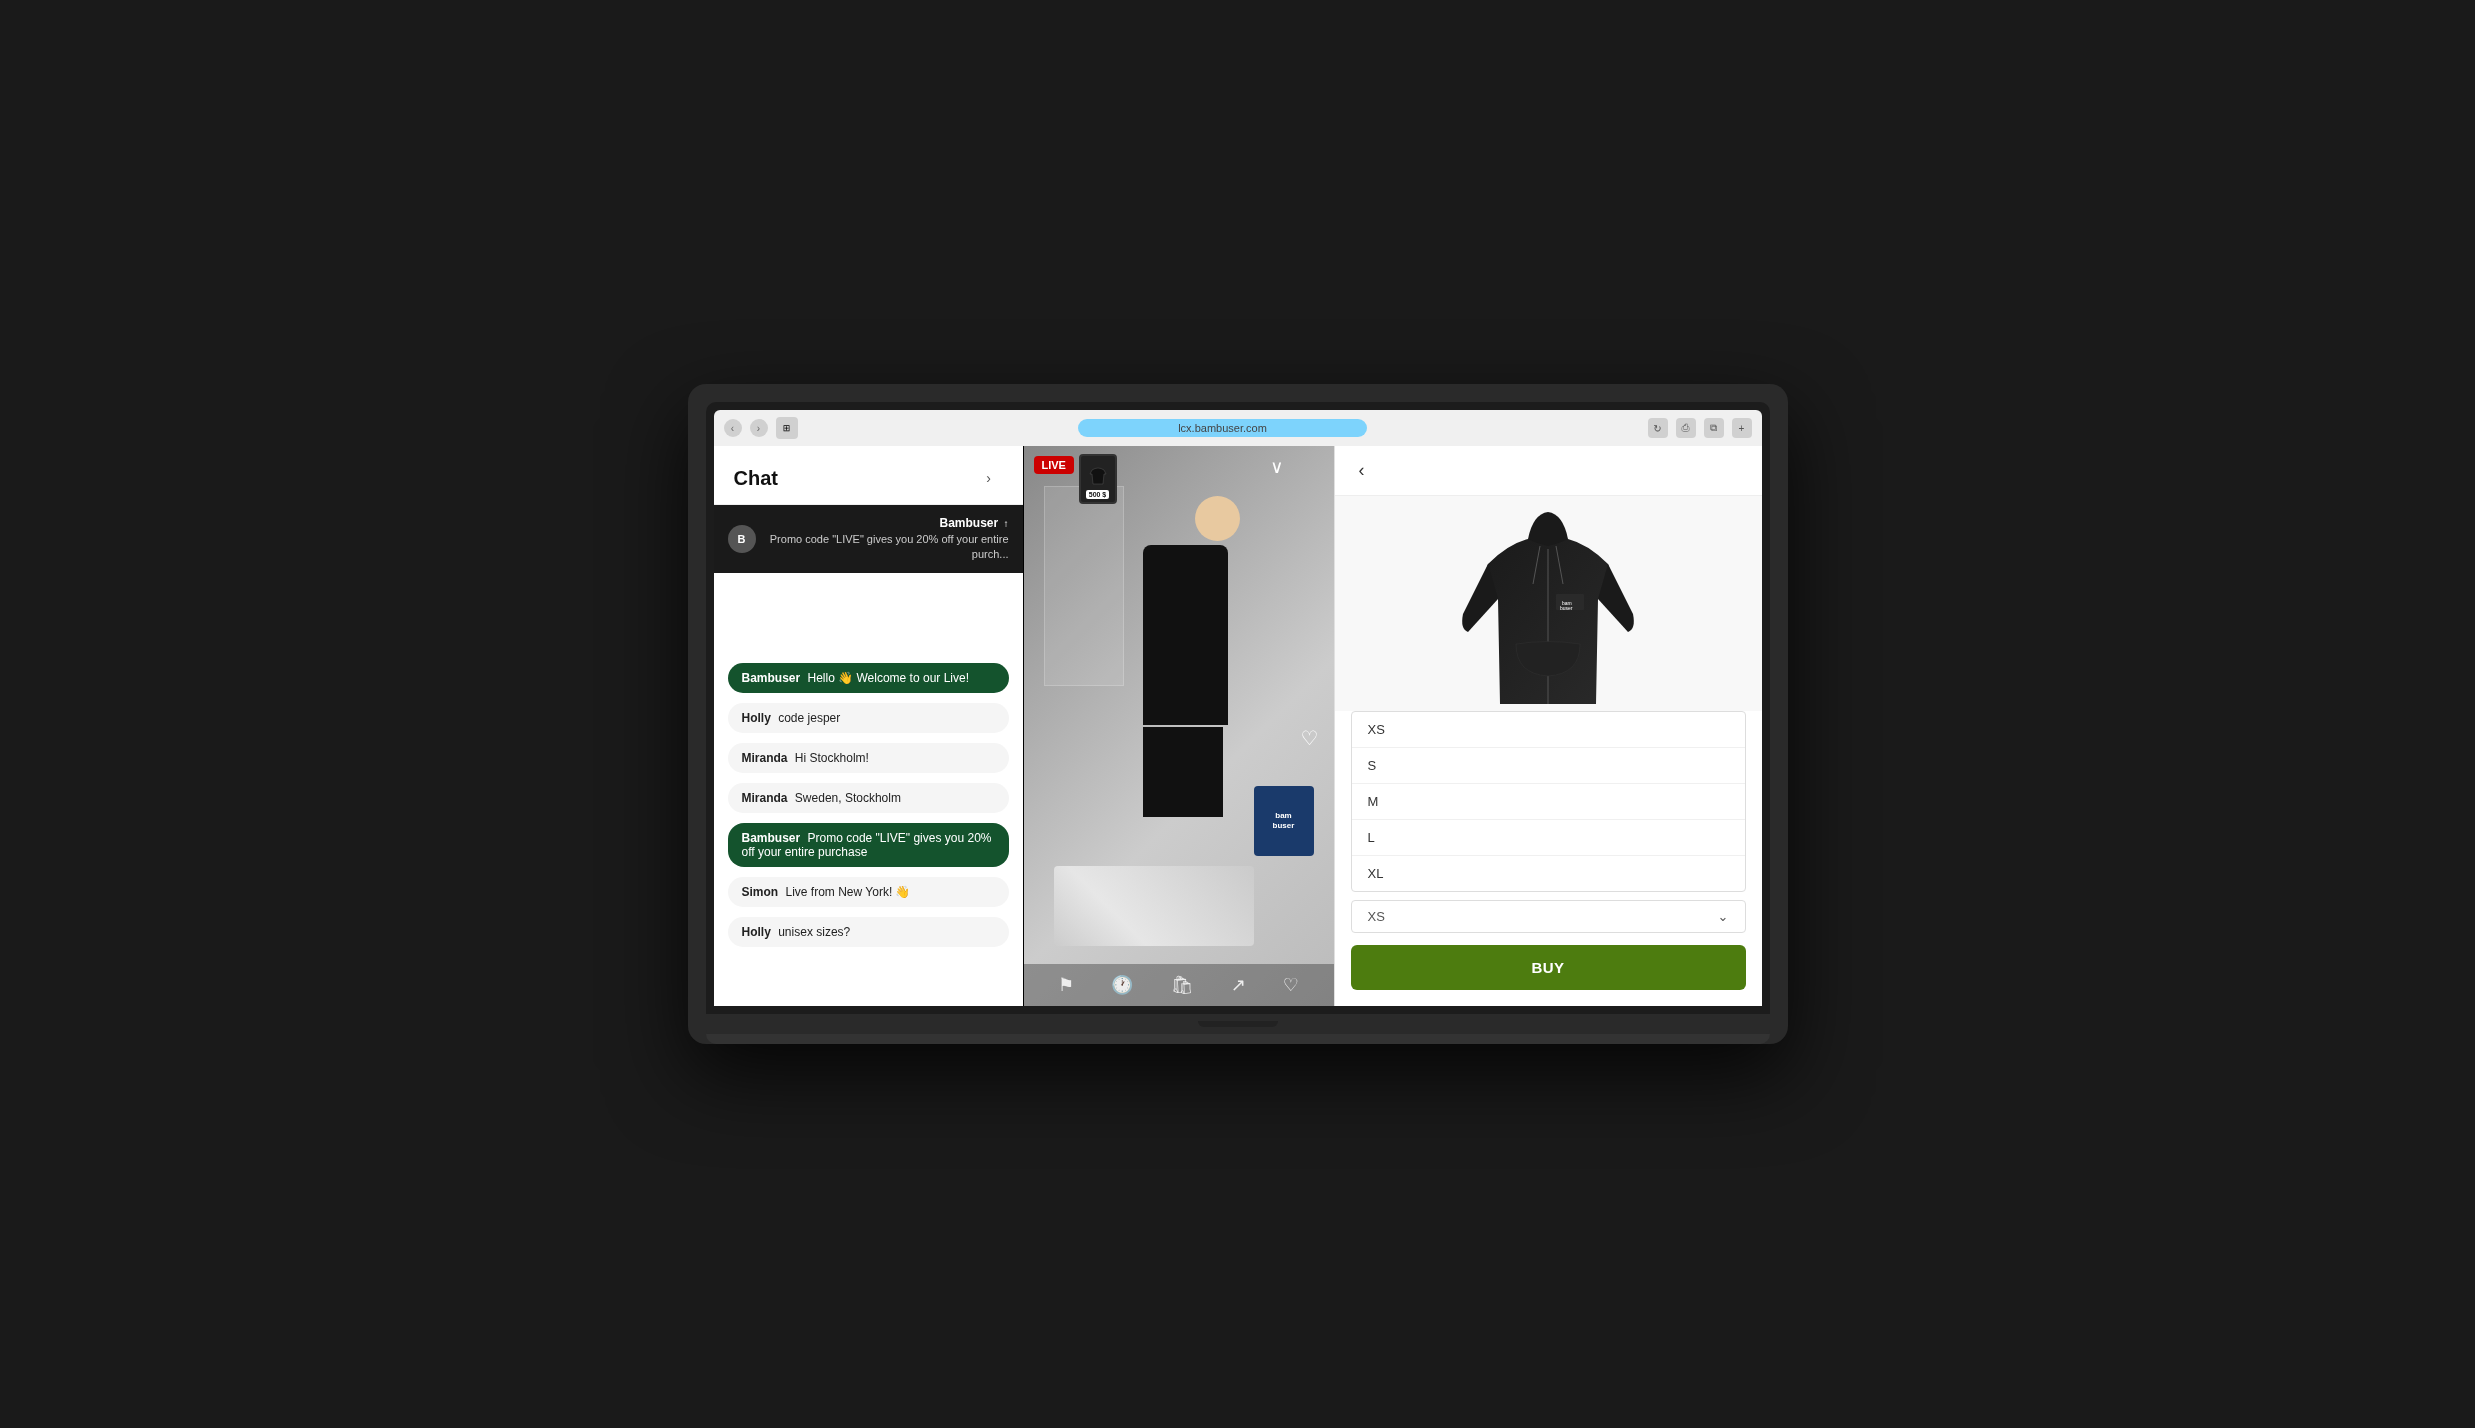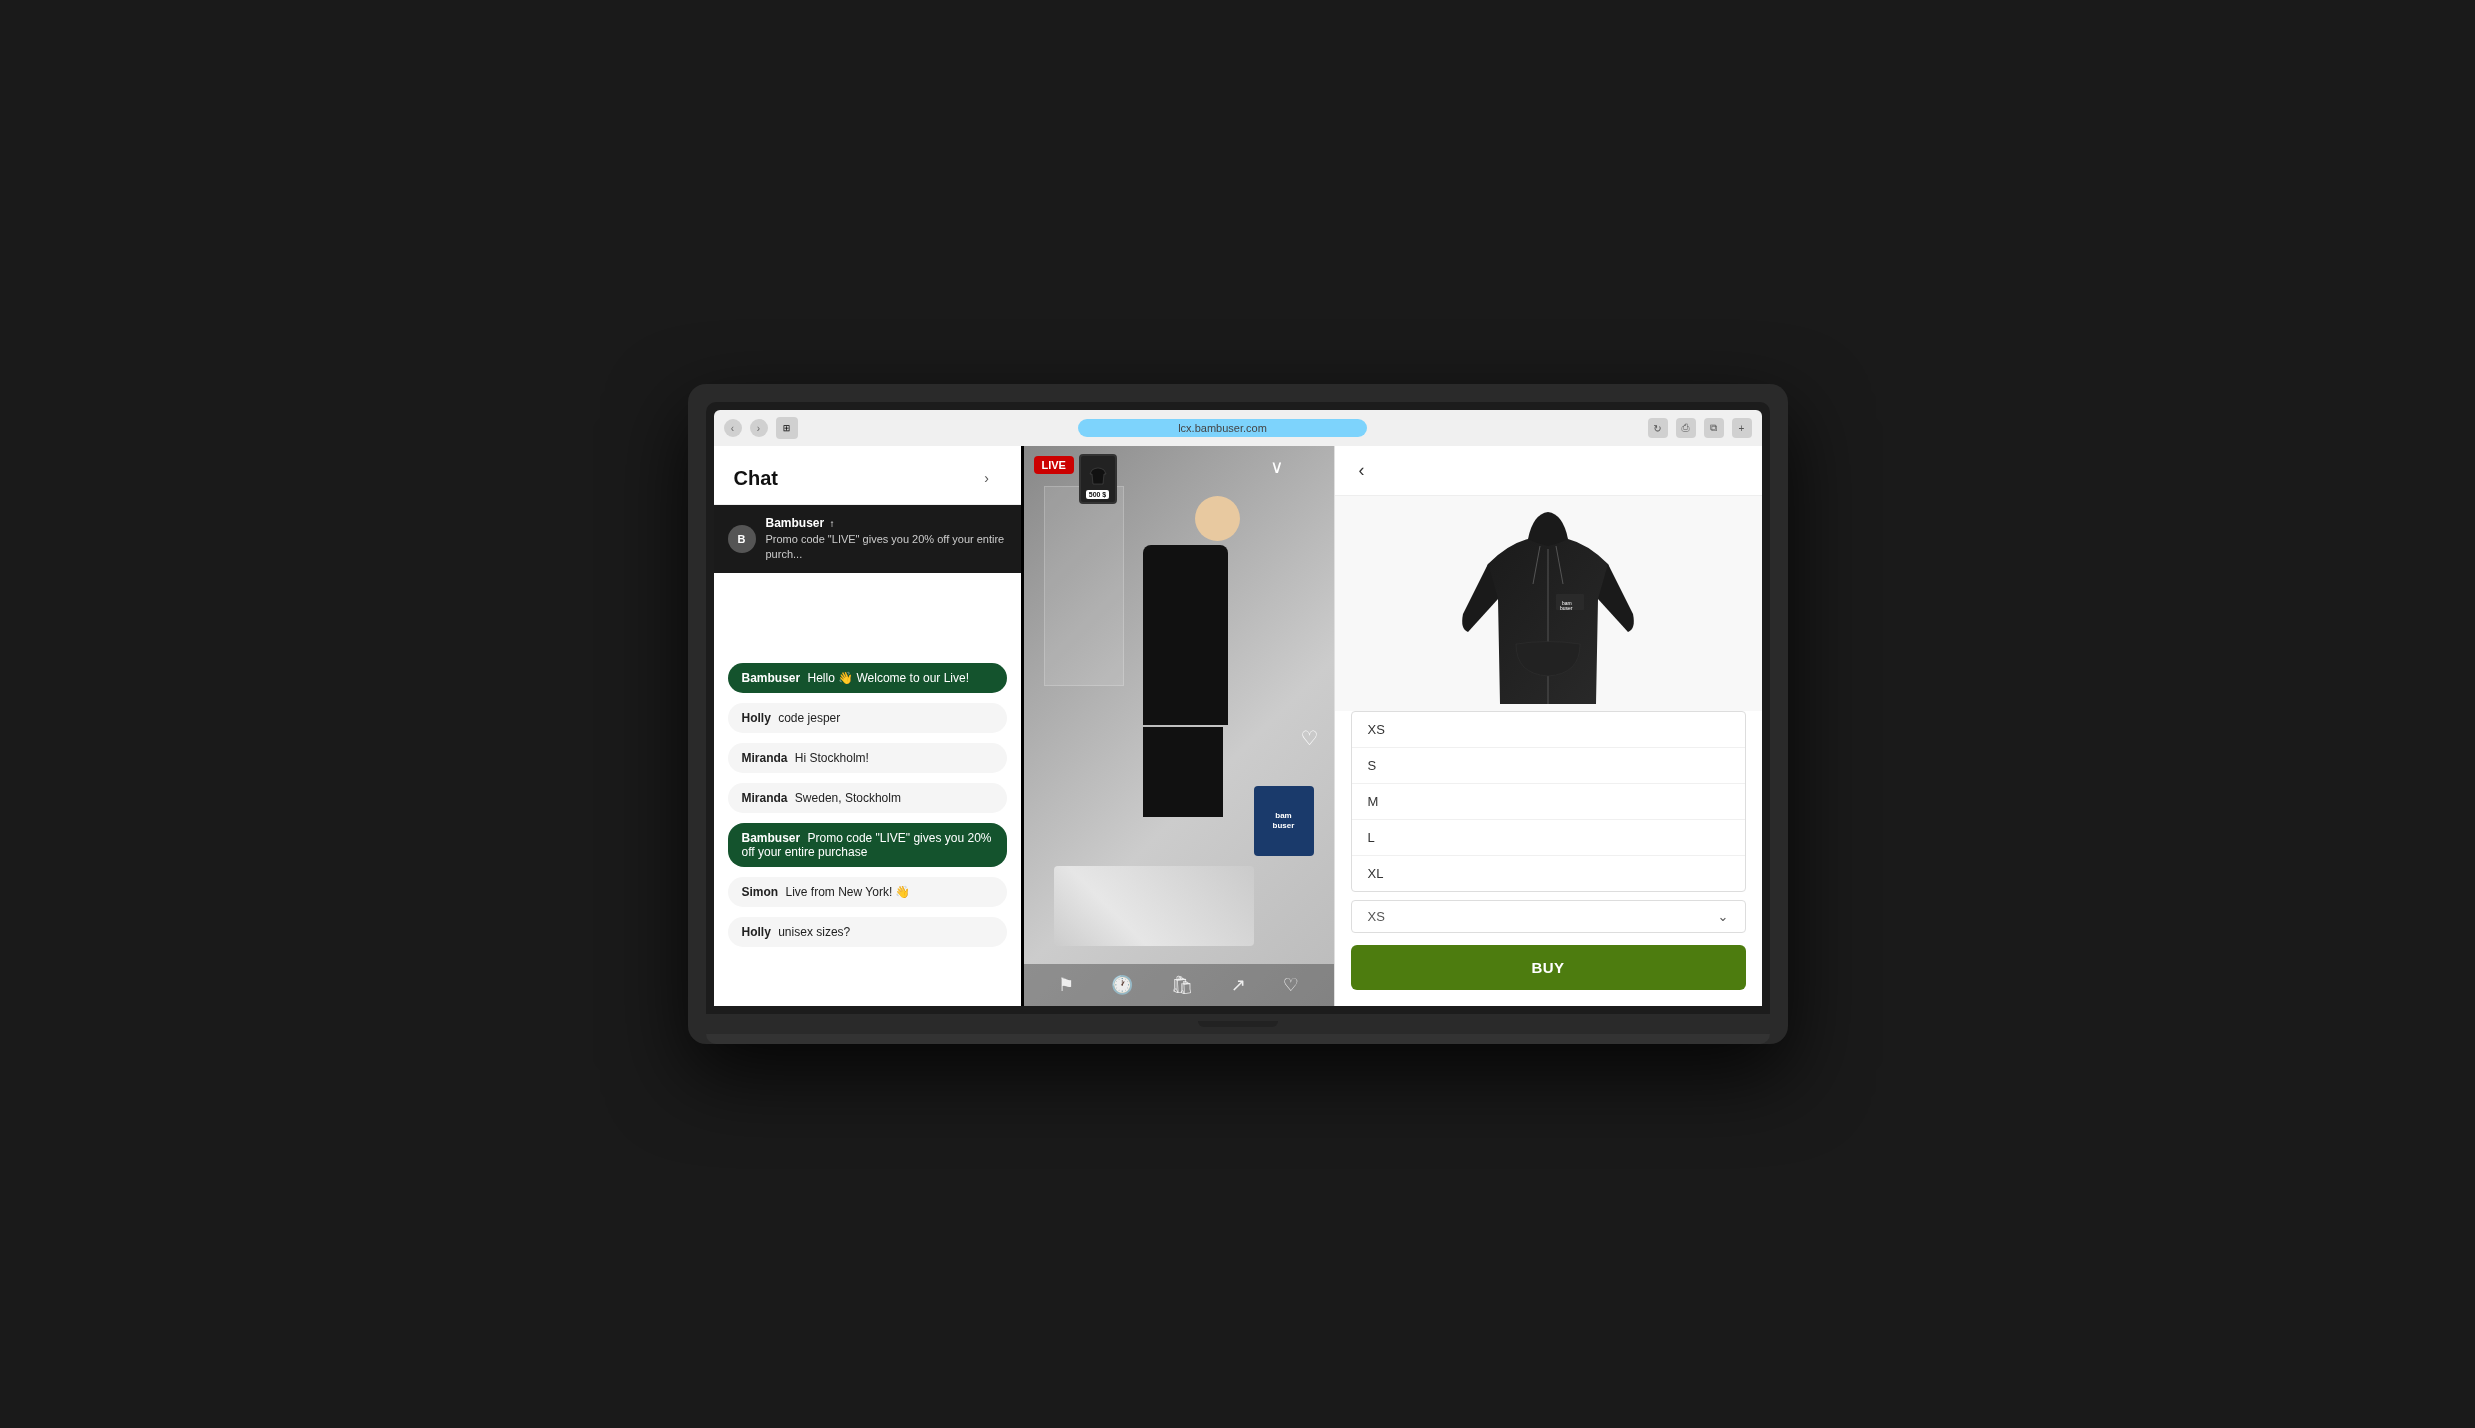--- a/index.html
+++ b/index.html
@@ -92,21 +92,21 @@
       height: 560px;
       overflow: hidden;
     }
 
     
     .chat-panel {
       width: 310px;
       background: white;
       display: flex;
       flex-direction: column;
-      border-right: 3px solid #000000;
+      border-right: 1px solid #000000;
       flex-shrink: 0;
     }
 
     .chat-header {
       padding: 18px 20px 12px;
       display: flex;
       align-items: center;
       justify-content: space-between;
       border-bottom: 1px solid #eee;
     }
@@ -152,20 +152,21 @@
       flex-shrink: 0;
     }
 
     .promo-message .avatar-circle {
       background: #555;
     }
 
     .message-content {
       font-size: 12px;
       line-height: 1.4;
+      text-align: right;
     }
 
     .message-sender {
       font-weight: 700;
       font-size: 12px;
     }
 
     .promo-message .message-sender {
       color: white;
     }

